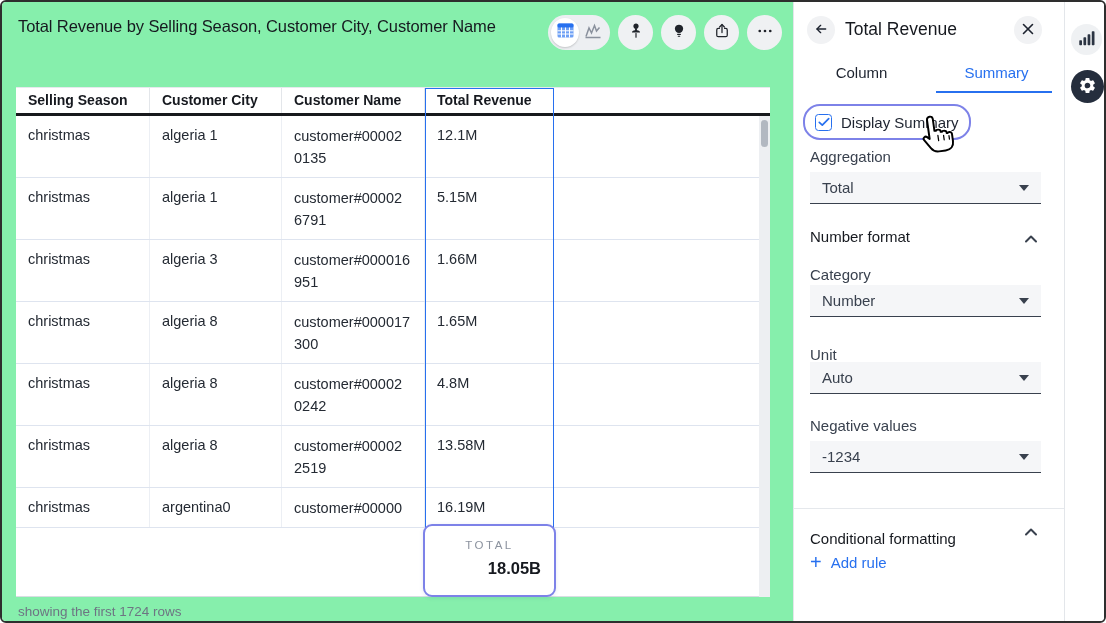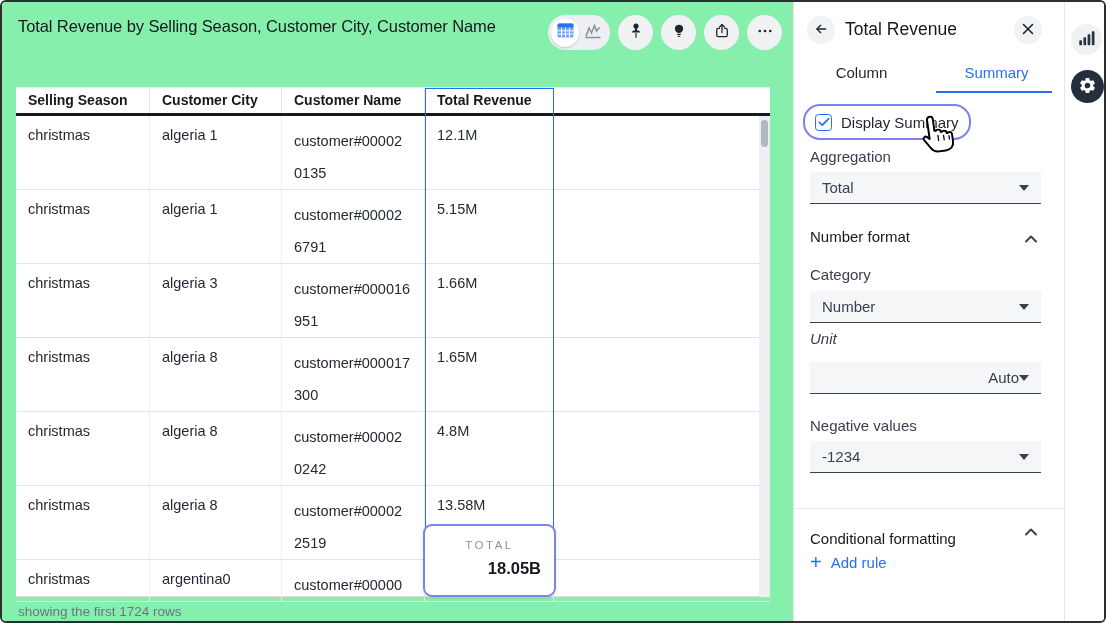--- a/index.html
+++ b/index.html
@@ -20,21 +20,21 @@
 
   
   .table-wrap { position:absolute; left:14px; top:85px; width:754px; height:510px; border-top:1px solid #e6e9ed; border-bottom:1px solid #d9dde3; background:#fff; }
   .thead { display:flex; height:28px; border-bottom:3px solid #17191d; }
   .th { font-size:14px; font-weight:700; color:#16191f; padding:4px 12px 0 12px; border-right:1px solid #e3e6ea; }
   .th:last-child { border-right:none; }
   .trow { display:flex; min-height:62px; border-bottom:1px solid #dee4ef; }
   .trow:last-child { min-height:40px; }
   .td { font-size:14.5px; color:#242a33; padding:9px 12px 0 12px; border-right:1px solid #eceff4; line-height:21px; }
   .td:last-child { border-right:none; }
-  .c1 { width:134px; } .c2 { width:132px; } .c3 { width:143px; white-space:pre-line; line-height:32px; } .c4 { width:129px; } .c5 { flex:1; }
+  .c1 { width:134px; } .c2 { width:132px; } .c3 { width:143px; white-space:pre-line; line-height:22px; } .c4 { width:129px; } .c5 { flex:1; }
   .th.c3 { white-space:normal; line-height:normal; }
 
   .col-highlight { position:absolute; left:409px; top:0; width:129px; height:440px;
     border-left:1.5px solid #2770ef; border-right:1.5px solid #2770ef; border-top:1.5px solid #2770ef; pointer-events:none; }
 
   .total-box { position:absolute; left:407px; top:436px; width:133px; height:73px; background:#fff;
     border:2px solid #7d82e8; border-radius:9px; box-shadow:0 1px 4px rgba(60,70,160,.12); padding-top:13px; }
   .total-label { text-align:center; font-size:11.5px; letter-spacing:2.5px; color:#8b929e; font-weight:500; }
   .total-value { text-align:right; padding-right:13px; margin-top:8px; font-size:16.5px; font-weight:700; color:#16191f; }
 
@@ -283,27 +283,27 @@
     </div>
 
     <div class="section-title" style="top:226px;">Number format</div>
     <span class="chev" style="top:228px;">
       <svg width="14" height="10" viewBox="0 0 14 10" fill="none" stroke="#39414e" stroke-width="2" stroke-linecap="round" stroke-linejoin="round">
           <polyline points="2,7.5 7,2.5 12,7.5"></polyline>
         </svg>
     </span>
 
     <div class="fld-label" style="top:264px;">Category</div>
-    <div class="dropdown" style="top:289px;">
+    <div class="dropdown" style="top:283px;">
       <span class="dd-value">Number</span>
       <span class="caret"></span>
     </div>
 
-    <div class="fld-label" style="top:328px;font-style:italic;">Unit</div>
-    <div class="dropdown" style="top:360px;text-align:right;">
+    <div class="fld-label" style="top:344px;">Unit</div>
+    <div class="dropdown" style="top:360px;">
       <span class="dd-value">Auto</span>
       <span class="caret"></span>
     </div>
 
     <div class="fld-label" style="top:415px;">Negative values</div>
     <div class="dropdown" style="top:439px;">
       <span class="dd-value">-1234</span>
       <span class="caret"></span>
     </div>
 

